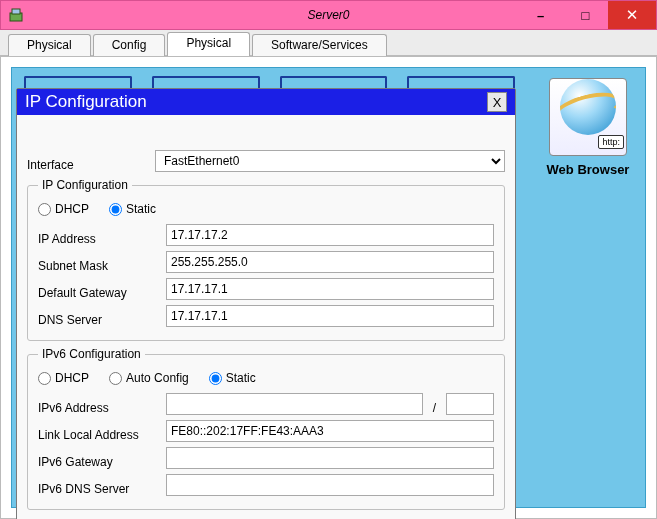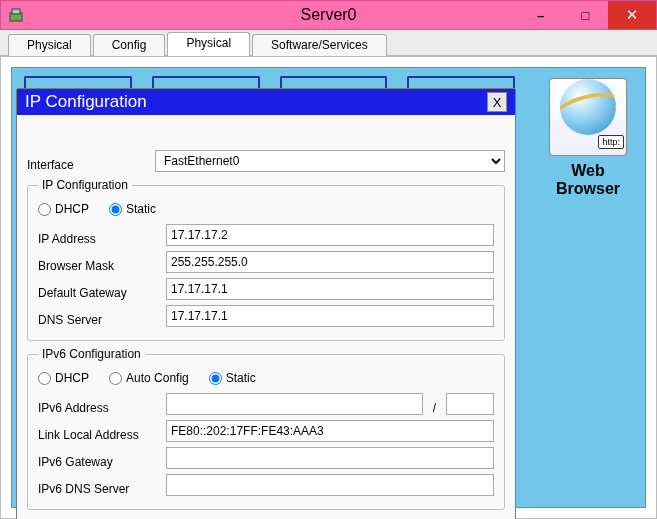--- a/index.html
+++ b/index.html
@@ -1,42 +1,42 @@
 <!DOCTYPE html>
 <html><head>
 <meta charset="utf-8">
 <style>
   * { box-sizing: border-box; margin: 0; padding: 0; font-family: "Segoe UI", Tahoma, sans-serif; }
   body { background: #f0f0f0; width: 657px; height: 519px; overflow: hidden; }
 
   
   .titlebar { height: 30px; background: #ff6fb0; display: flex; align-items: center; position: relative; border: 1px solid #d85090; }
   .titlebar .icon-slot { width: 30px; height: 30px; display: flex; align-items: center; justify-content: center; }
-  .titlebar .title { position: absolute; left: 50%; transform: translateX(-50%); font-size: 16px; color: #000; }
+  .titlebar .title { position: absolute; left: 50%; transform: translateX(-50%); font-size: 12px; color: #000; font-style: italic; }
   .win-btns { position: absolute; right: 0; top: 0; display: flex; height: 100%; }
   .win-btn { width: 45px; height: 100%; display: flex; align-items: center; justify-content: center; font-size: 13px; color: #000; cursor: default; }
   .win-btn.close { background: #d9302a; color: #fff; width: 48px; font-size: 15px; }
   .win-btn.min { font-weight: bold; }
 
   
   .tabstrip { height: 26px; display: flex; border-bottom: 1px solid #bbb; padding-left: 8px; background: #ececec; }
   .tab { border: 1px solid #aaa; border-bottom: none; padding: 3px 18px; font-size: 12px; background: #f7f7f7; margin-right: 2px; border-top-left-radius: 3px; border-top-right-radius: 3px; height: 22px; margin-top: 4px; cursor: default; }
   .tab.active { background: #fff; height: 24px; margin-top: 2px; }
 
   
   .workspace { position: relative; height: calc(519px - 30px - 26px); background: #fff; border: 1px solid #bbb; margin: 0; }
   .desktop-area { position: absolute; inset: 10px; background: #72c6e9; border: 1px solid #3a9fc9; padding: 8px; }
 
   .behind-tabs { position: absolute; top: 8px; left: 12px; right: 130px; height: 24px; display: flex; gap: 20px; }
   .behind-tab { width: 120px; height: 20px; border-top: 2px solid #1a3d9a; border-right: 2px solid #1a3d9a; border-left: 2px solid #1a3d9a; border-radius: 2px 2px 0 0; }
 
   
   .app-icon-box { position: absolute; right: 10px; top: 10px; width: 94px; text-align: center; }
   .app-icon-box .icon-frame { width: 78px; height: 78px; margin: 0 auto 6px; border: 1px solid #888; border-radius: 4px; background: linear-gradient(#fff,#eef); display: flex; align-items: flex-start; justify-content: center; position: relative; }
-  .app-icon-box .label { font-size: 16px; font-weight: bold; color: #000; }
+  .app-icon-box .label { font-size: 13px; font-weight: bold; color: #000; }
 
   
   .dialog { position: absolute; top: 20px; left: 4px; width: 500px; background: #f9f9f9; border: 1px solid #7a7a7a; border-radius: 2px; }
   .dialog-title { background: #1b1fe6; color: #fff; font-size: 17px; padding: 3px 8px; display: flex; align-items: center; justify-content: space-between; }
   .dialog-title .x { background: #e8e8e8; color: #000; border: 1px solid #888; width: 20px; height: 20px; font-size: 13px; display: flex; align-items: center; justify-content: center; cursor: default; }
   .dialog-body { padding: 6px 10px 10px; font-size: 12px; }
 
   .row { display: flex; align-items: flex-end; margin: 5px 0; gap: 6px; }
   .row label.fldlabel { width: 122px; font-size: 12px; }
   .row select, .row input[type=text] { border: 1px solid #a9a9a9; font-size: 12px; padding: 2px 4px; height: 22px; background: #fff; }
@@ -126,21 +126,21 @@
             <label>
                 <input type="radio" name="ipv4" checked="" style="">
                 <span>Static</span>
               </label>
           </div>
           <div class="row">
             <label class="fldlabel">IP Address</label>
             <input type="text" value="17.17.17.2" style="">
           </div>
           <div class="row">
-            <label class="fldlabel">Browser Mask</label>
+            <label class="fldlabel">Subnet Mask</label>
             <input type="text" value="255.255.255.0" style="">
           </div>
           <div class="row">
             <label class="fldlabel">Default Gateway</label>
             <input type="text" value="17.17.17.1" style="">
           </div>
           <div class="row">
             <label class="fldlabel">DNS Server</label>
             <input type="text" value="17.17.17.1" style="">
           </div>

